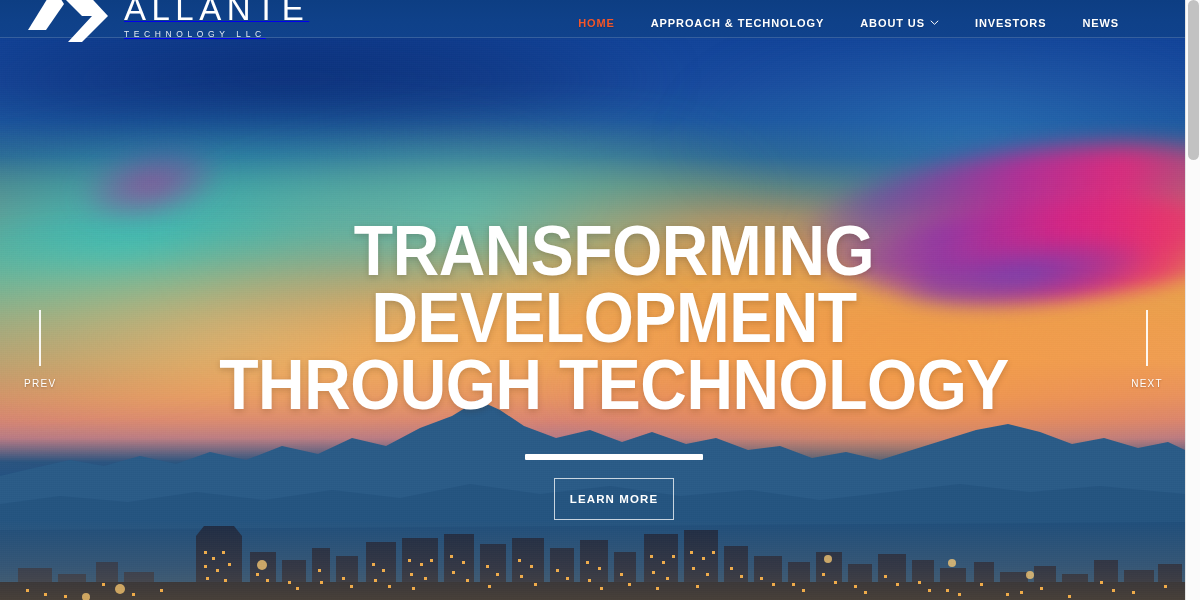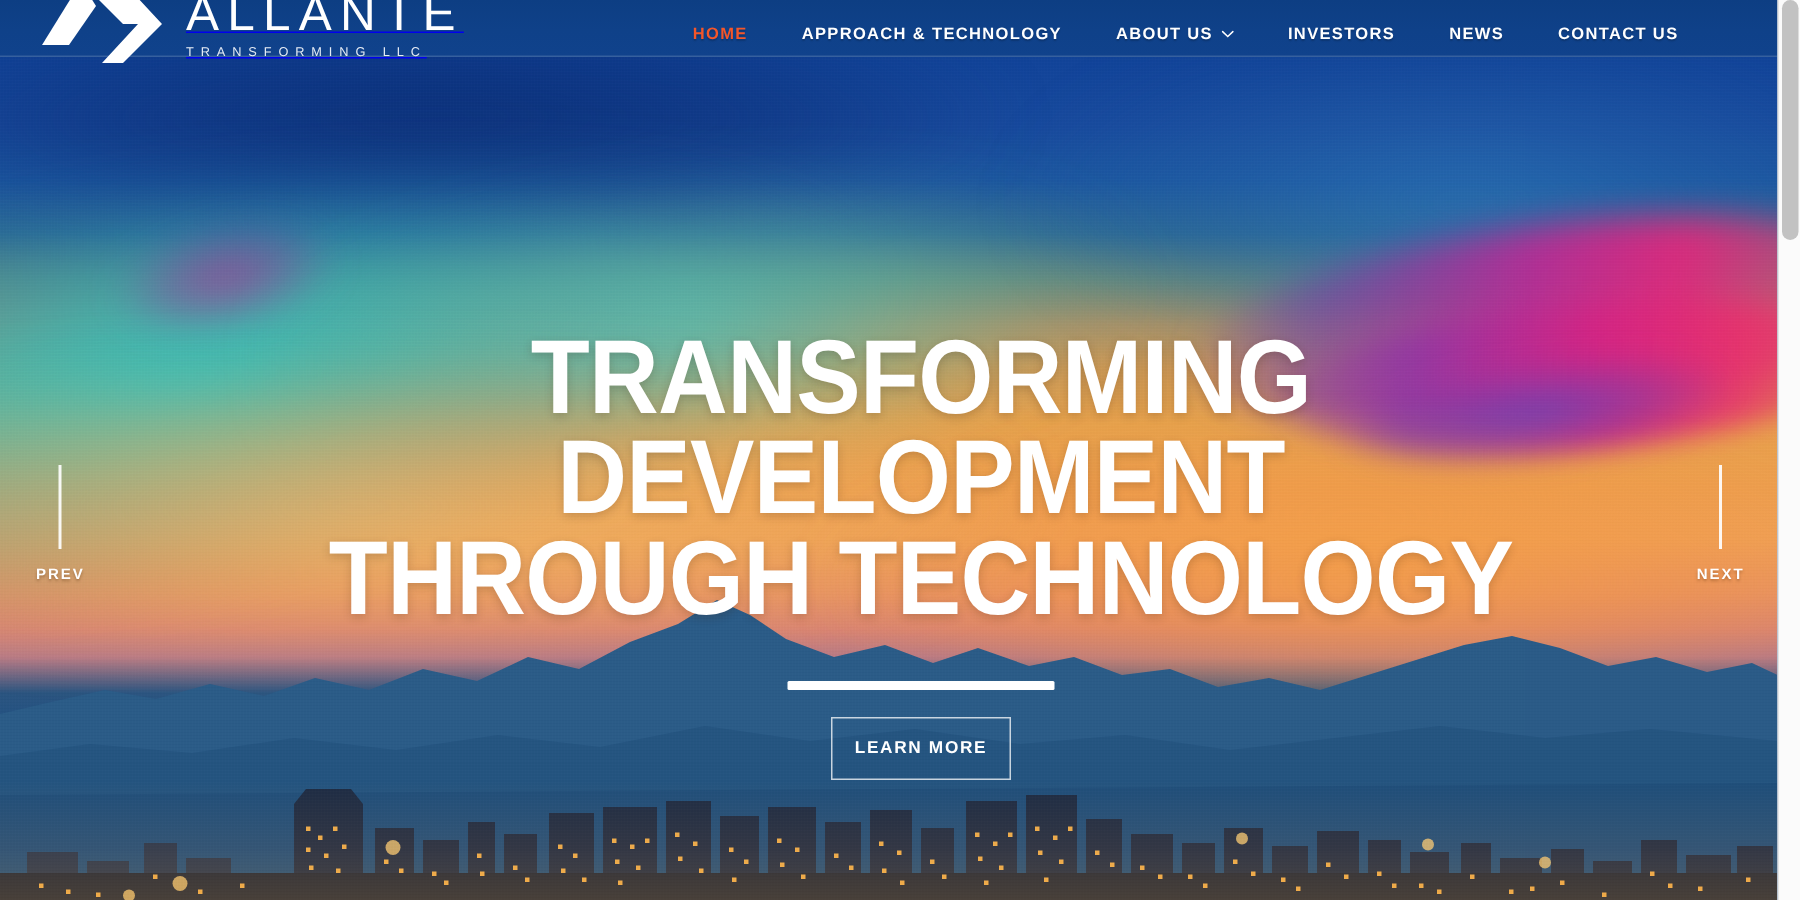--- a/index.html
+++ b/index.html
@@ -349,21 +349,21 @@
   }
   .slider-nav.prev { left:24px; }
   .slider-nav.next { right:22px; }
   .nav-line {
     width:2px; height:56px;
     background:rgba(255,255,255,0.92);
   }
   .nav-label {
     margin-top:12px;
     font-size:10px;
-    font-weight:bold;
+    font-weight:normal;
     letter-spacing:1.3px;
     color:#ffffff;
     text-shadow:0 1px 2px rgba(80,40,10,0.35);
   }
 
   
   .scrollbar {
     position:absolute;
     right:0; top:0;
     width:15px; height:600px;
@@ -565,21 +565,21 @@
 
     <header class="site-header">
       <a class="logo-wrap" href="#">
         <svg class="logo-mark" viewBox="0 0 86 72">
           <path fill="#ffffff" d="M4,60 L30,18 L40,34 L22,60 Z"></path>
           <path fill="#ffffff" d="M30,18 L40,2 L70,46 L58,46 Z"></path>
           <path fill="#ffffff" d="M44,18 L58,18 L84,46 L58,72 L44,72 L68,46 Z"></path>
         </svg>
         <span class="logo-text">
           <span class="logo-name">ALLANTE</span>
-          <span class="logo-sub" style="display:block">TRANSFORMING LLC</span>
+          <span class="logo-sub" style="display:block">TECHNOLOGY LLC</span>
         </span>
       </a>
 
       <nav class="main-nav">
         <a class="nav-item active" href="#">
           <span>HOME</span>
         </a>
         <a class="nav-item" href="#">
           <span>APPROACH &amp; TECHNOLOGY</span>
         </a>
@@ -588,23 +588,20 @@
           <svg class="caret" viewBox="0 0 10 10">
             <path d="M1.2,3.4 L5,7.0 L8.8,3.4" fill="none" stroke="#ffffff" stroke-width="1.1" stroke-linecap="round"></path>
           </svg>
         </a>
         <a class="nav-item" href="#">
           <span>INVESTORS</span>
         </a>
         <a class="nav-item" href="#">
           <span>NEWS</span>
         </a>
-        <a class="nav-item" href="#">
-          <span>CONTACT US</span>
-        </a>
       </nav>
     </header>
 
     <div class="hero-content">
       <h1 class="hero-title">
         <span>TRANSFORMING DEVELOPMENT</span>
         <span class="l2">THROUGH TECHNOLOGY</span>
       </h1>
       <div class="hero-rule"></div>
       <a class="hero-cta" href="#">LEARN MORE</a>

